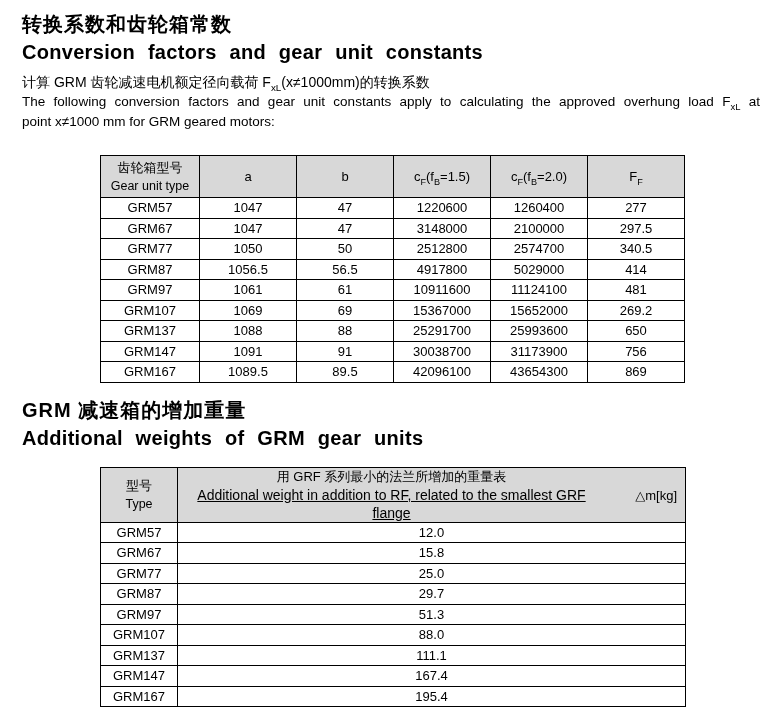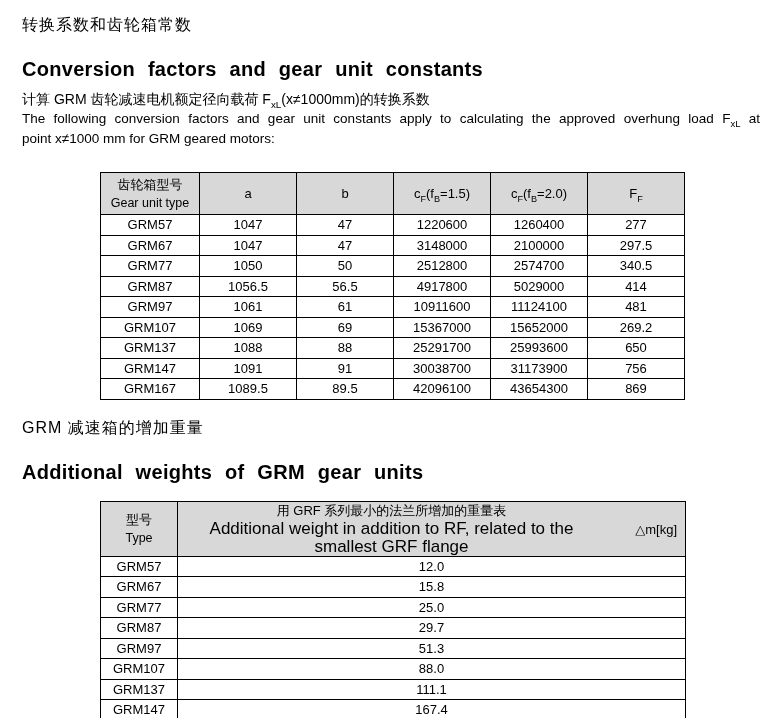--- a/index.html
+++ b/index.html
@@ -5,22 +5,22 @@
   * { box-sizing: border-box; margin: 0; padding: 0; }
   html, body { background: #ffffff; }
   body {
     width: 780px; height: 718px;
     font-family: "Liberation Sans", sans-serif;
     color: #000000;
     overflow: hidden;
   }
   .page { padding: 14px 20px 0 22px; }
 
-  .h-zh { font-size: 16px; font-weight: normal; letter-spacing: 1px; line-height: 21px; }
-  .h-en { font-size: 20px; font-weight: bold; word-spacing: 7px; letter-spacing: 0.3px; line-height: 24px; margin-top: 22px; }
+  .h-zh { font-size: 20px; font-weight: bold; letter-spacing: 1px; line-height: 21px; }
+  .h-en { font-size: 20px; font-weight: bold; word-spacing: 7px; letter-spacing: 0.3px; line-height: 24px; margin-top: 5px; }
 
   .intro-zh { font-size: 14px; margin-top: 9px; line-height: 19px; }
   .intro-en { font-size: 13.5px; line-height: 20px; width: 738px; }
   .intro-en .jline { text-align: justify; text-align-last: justify; }
   sub { font-size: 70%; line-height: 0; }
 
   table { border-collapse: collapse; table-layout: fixed; margin-left: 78px; }
   th, td {
     border: 1px solid #000000;
     text-align: center; vertical-align: middle;
@@ -36,21 +36,21 @@
   .t2 { width: 585px; margin-top: 17px; }
 
   .th-two-line div { line-height: 18px; }
   .th-two-line .l-en { font-size: 12.5px; }
 
   .sec2 { margin-top: 17px; }
 
   .wide-th { position: relative; }
   .wide-lines { padding-right: 80px; }
   .wide-lines div { line-height: 18px; }
-  .wide-lines .l-en { font-size: 17px; }
+  .wide-lines .l-en { font-size: 14px; text-decoration: underline; }
   .unit-label {
     position: absolute; right: 8px; top: 50%;
     transform: translateY(-50%);
     font-size: 13px; white-space: nowrap;
   }
 </style>
 </head>
 <body>
 
 <div class="page">

